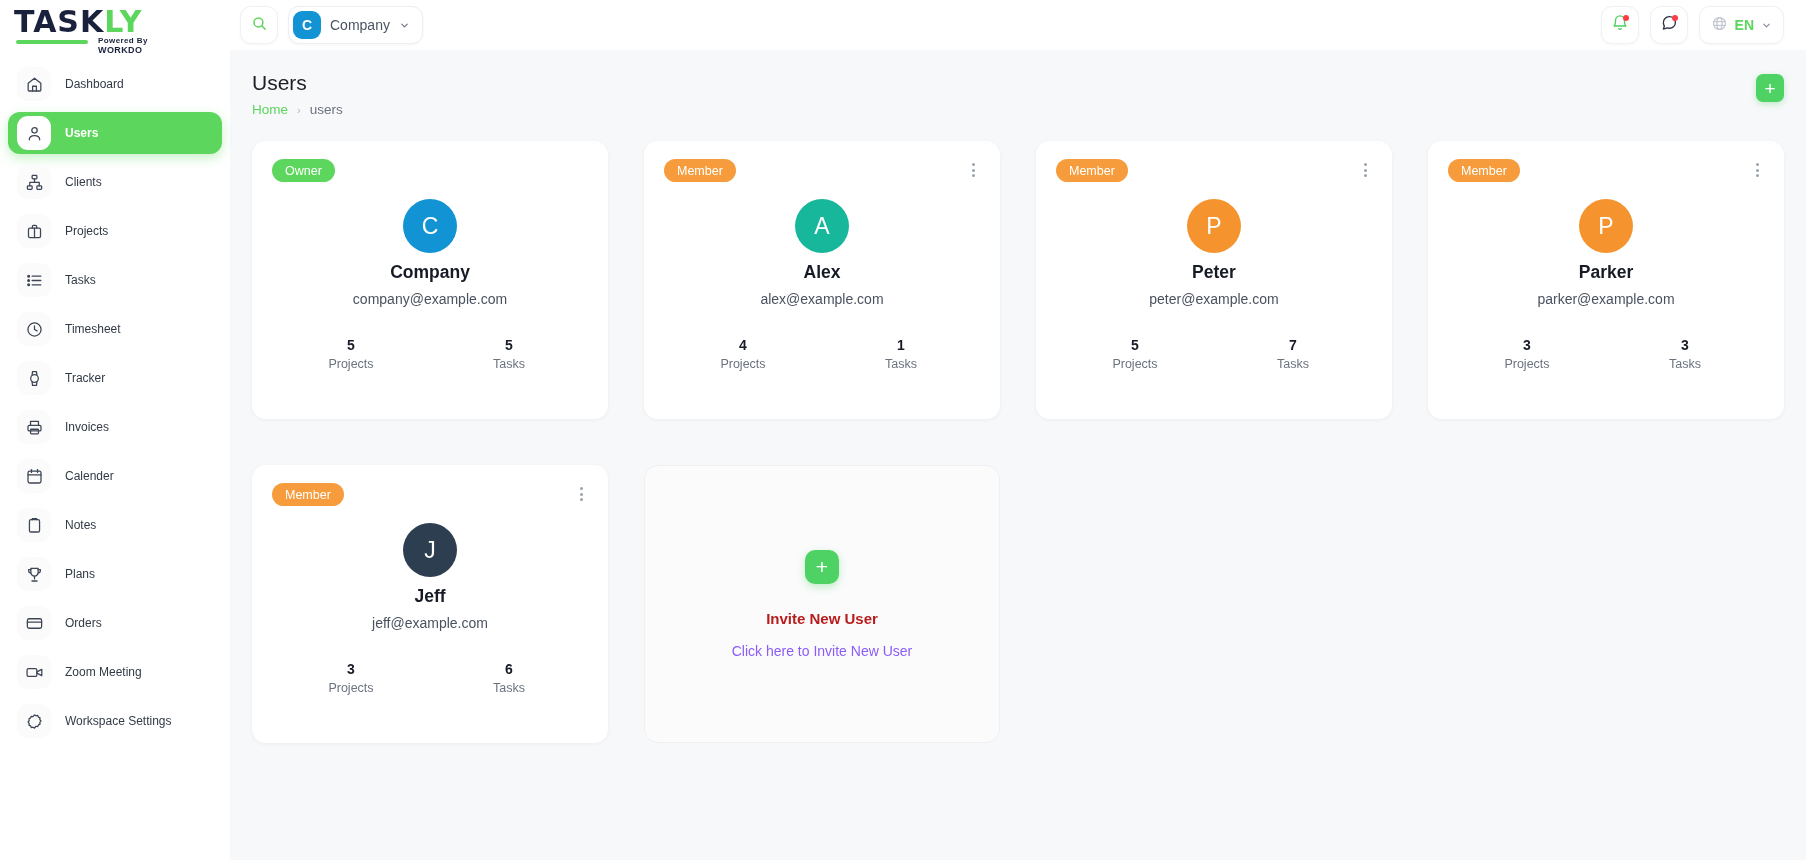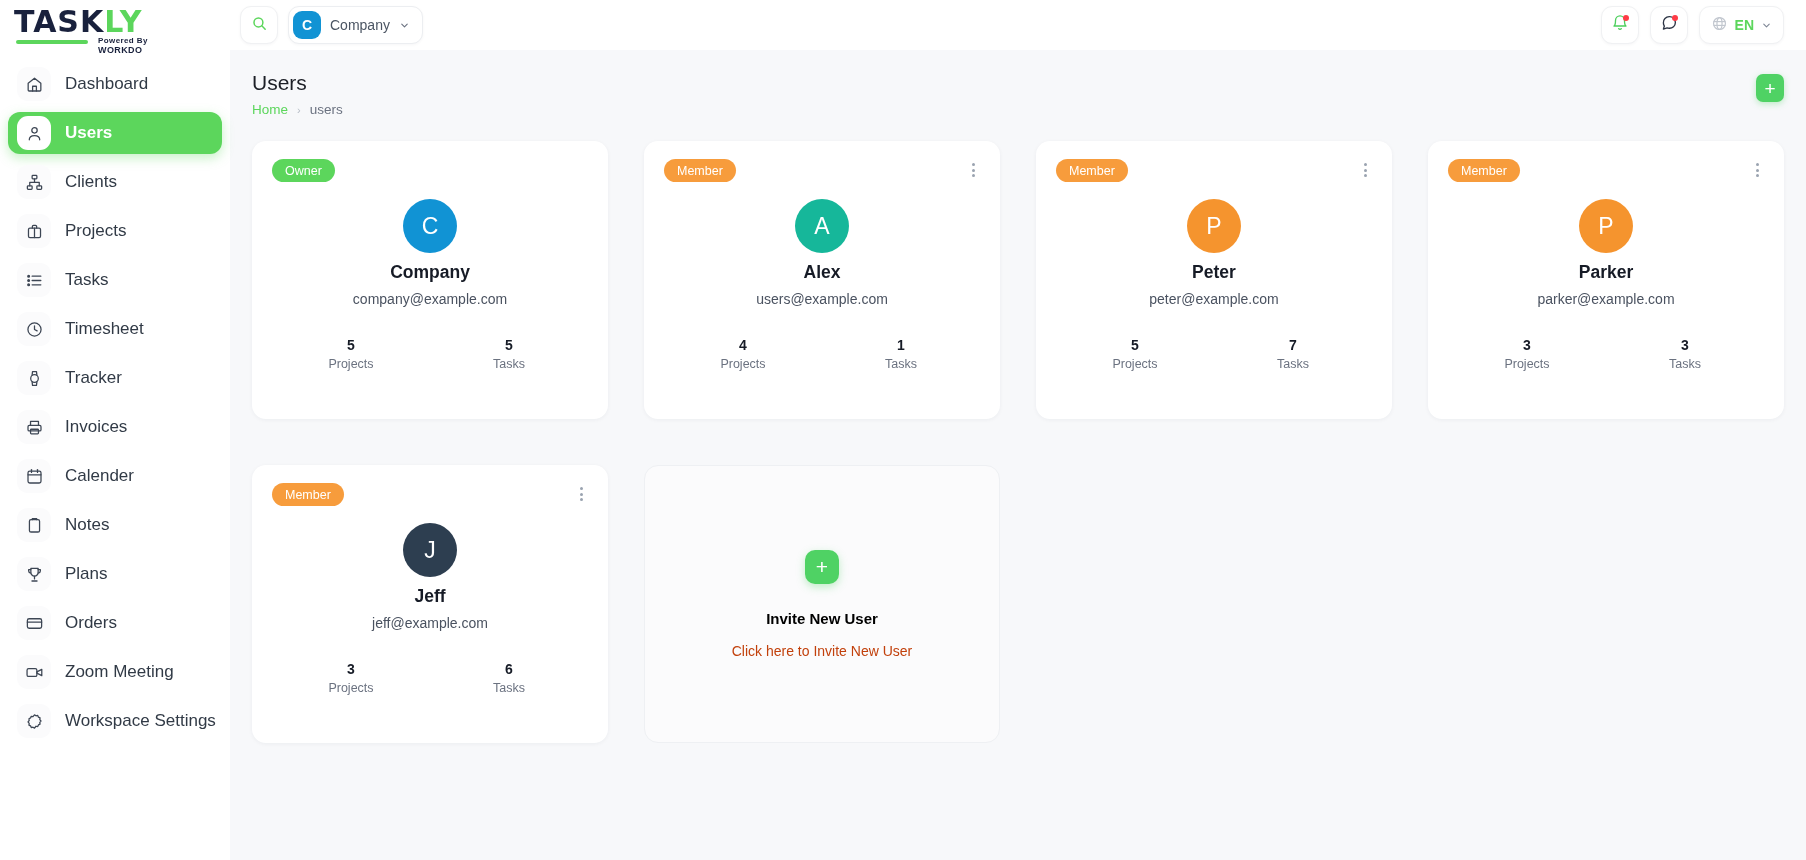--- a/index.html
+++ b/index.html
@@ -48,21 +48,21 @@
   }
   .nav-item.active { background: #5cd65c; box-shadow: 0 4px 12px rgba(92,214,92,.35); }
   .nav-icon {
     width: 34px; height: 34px; flex: 0 0 34px;
     background: #fbfbfc; border-radius: 11px;
     display: flex; align-items: center; justify-content: center;
   }
   .nav-item.active .nav-icon { background: #ffffff; }
   .nav-icon svg { width: 19px; height: 19px; display: block; }
   .nav-label {
-    font-size: 17px; color: #313a46; font-weight: 400;
+    font-size: 12px; color: #313a46; font-weight: 400;
     white-space: nowrap;
   }
   .nav-item.active .nav-label { color: #ffffff; font-weight: 700; }
 
   
   .main {
     flex: 1; height: 860px; background: #f7f8fa;
     display: flex; flex-direction: column; overflow: hidden;
   }
   .topbar {
@@ -165,22 +165,22 @@
     background: #fbfbfc; border: 1px solid #eef0f3; border-radius: 14px;
     height: 278px; display: flex; flex-direction: column;
     align-items: center; justify-content: center; cursor: pointer;
   }
   .invite-plus {
     width: 34px; height: 34px; border-radius: 10px; background: #4fd264;
     display: flex; align-items: center; justify-content: center;
     color: #fff; font-size: 21px; line-height: 21px;
     box-shadow: 0 3px 9px rgba(79,210,100,.35);
   }
-  .invite-title { font-size: 15px; font-weight: 700; color: #000000; margin-top: 26px; }
-  .invite-sub { font-size: 14px; color: #c2410c; margin-top: 16px; }
+  .invite-title { font-size: 15px; font-weight: 700; color: #b91c1c; margin-top: 26px; }
+  .invite-sub { font-size: 14px; color: #8b5cf6; margin-top: 16px; }
   .row2 { margin-top: 22px; }
 </style>
 </head>
 <body>
 
 <div class="app">
 
   <aside class="sidebar">
     <div class="logo-wrap">
       <div class="logo">
@@ -408,21 +408,21 @@
             </div>
             <div class="stat">
               <div class="stat-num">5</div>
               <div class="stat-lbl">Tasks</div>
             </div>
           </div></div>
         <div class="ucard"><span class="badge member">Member</span><span class="kebab">
             <i></i>
             <i></i>
             <i></i>
-          </span><div class="av" style="background:#16b79a">A</div><div class="uname">Alex</div><div class="umail">users@example.com</div><div class="stats">
+          </span><div class="av" style="background:#16b79a">A</div><div class="uname">Alex</div><div class="umail">alex@example.com</div><div class="stats">
             <div class="stat">
               <div class="stat-num">4</div>
               <div class="stat-lbl">Projects</div>
             </div>
             <div class="stat">
               <div class="stat-num">1</div>
               <div class="stat-lbl">Tasks</div>
             </div>
           </div></div>
         <div class="ucard"><span class="badge member">Member</span><span class="kebab">

